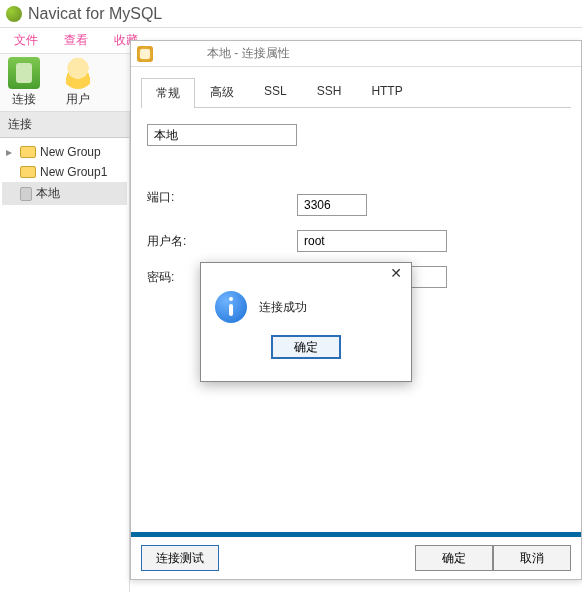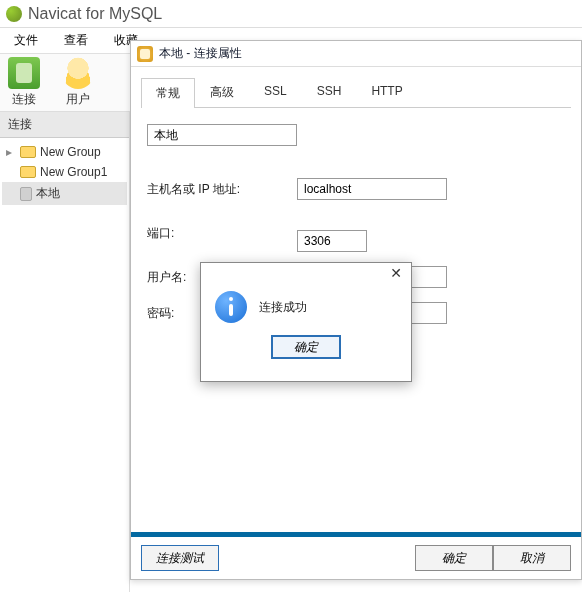--- a/index.html
+++ b/index.html
@@ -3,21 +3,21 @@
 <meta charset="utf-8">
 <style>
 * { box-sizing: border-box; margin: 0; padding: 0; font-family: "Microsoft YaHei", "Segoe UI", sans-serif; font-size: 12px; }
 body { background: #fff; width: 582px; height: 592px; overflow: hidden; position: relative; }
 
 .titlebar { height: 28px; background: #fff; border-bottom: 1px solid #ddd; display: flex; align-items: center; padding: 0 6px; }
 .titlebar .app-icon { width: 16px; height: 16px; border-radius: 50%; background: radial-gradient(circle at 30% 30%, #9acd32, #6b8e23); margin-right: 6px; }
 .titlebar .title { color: #555; font-size: 16px; }
 
 .menubar { height: 26px; display: flex; align-items: center; padding: 0 4px; gap: 6px; border-bottom: 1px solid #e0e0e0; }
-.menubar .menu-item { padding: 1px 10px; color: #000000; cursor: default; text-align: right; }
+.menubar .menu-item { padding: 1px 10px; color: #ec4899; cursor: default; text-align: right; }
 
 .toolbar { height: 58px; display: flex; align-items: center; padding: 2px 8px; gap: 22px; background: #fafafa; border-bottom: 1px solid #ddd; }
 .tool-btn { display: flex; flex-direction: column; align-items: center; gap: 2px; cursor: pointer; }
 .tool-btn .ico { width: 32px; height: 32px; }
 .tool-btn .lbl { font-size: 12px; color: #333; }
 
 .ico-connect { background: linear-gradient(#7ec850,#4a9e2e); border-radius: 4px; position: relative; }
 .ico-connect::after { content:""; position:absolute; left:8px; top:6px; width:16px; height:20px; background:#cde8b5; border-radius:3px; }
 .ico-user { background: radial-gradient(circle at 50% 35%, #ffe9a8 40%, transparent 41%), radial-gradient(ellipse at 50% 90%, #ffd24d 55%, transparent 56%); border-radius:50%; }
 
@@ -29,36 +29,36 @@
 .tree-row .twisty { width:10px; color:#888; }
 .tree-row .folder-ico { width:16px; height:12px; background:#ffd86b; border:1px solid #caa532; border-radius:2px; }
 .tree-row .db-ico { width:12px; height:14px; background:#d0d0d0; border:1px solid #aaa; border-radius:2px; }
 .tree-row.selected { background:#e5e5e5; }
 .tree-row .txt { color:#333; white-space:nowrap; }
 
 .dialog { position:absolute; left:130px; top:40px; width:452px; height:540px; background:#fff; border:1px solid #bbb; box-shadow:0 2px 6px rgba(0,0,0,0.15); display:flex; flex-direction:column; }
 .dlg-title { height:26px; background:#fff; border-bottom:1px solid #ddd; display:flex; align-items:center; padding:0 6px; gap:6px; }
 .dlg-title .plug-ico { width:16px; height:16px; background:radial-gradient(circle,#f6c04e,#d69a1c); border-radius:3px; position:relative; }
 .dlg-title .plug-ico::after{content:"";position:absolute;left:3px;top:3px;width:10px;height:10px;background:#fff3d0;border-radius:2px;}
-.dlg-title .t { color:#0f172a; }
+.dlg-title .t { color:#737373;margin-left:48px; }
 
 .tabs { display:flex; border-bottom:1px solid #ccc; margin:10px 10px 0 10px; }
 .tab { padding:6px 14px; border:1px solid transparent; border-bottom:none; color:#333; cursor:pointer; }
 .tab.active { border-color:#ccc; background:#fff; position:relative; top:1px; }
 
 .form { padding:16px 16px; flex:1; }
 .form-row { display:flex; align-items:center; margin-bottom:14px; }
 .form-row label { width:150px; color:#222; }
 .form-row input { border:1px solid #999; padding:3px 6px; height:22px; font-size:12px; background:#fff; }
 .in-wide { width:150px; }
 .in-port { width:70px;margin-top:16px; }
 
 .dlg-buttons { border-top:5px solid #0369a1; padding:8px 10px; display:flex; align-items:flex-end; }
 .dlg-buttons .spacer { flex:1; }
-.btn { min-width:78px; height:26px; border:1px solid #8a8a8a; background:#f3f3f3; cursor:pointer; padding:0 12px;font-style:italic; }
+.btn { min-width:78px; height:26px; border:1px solid #8a8a8a; background:#f3f3f3; cursor:pointer; padding:0 12px; }
 .btn.primary { border:1px solid #2a6fb5; }
 
 .msgbox { position:absolute; left:200px; top:262px; width:212px; height:120px; background:#fff; border:1px solid #888; box-shadow:0 3px 12px rgba(0,0,0,0.3); }
 .msg-top { height:22px; display:flex; justify-content:flex-end; align-items:center; padding:0 4px; }
 .close-x { width:22px; height:18px; text-align:center; cursor:pointer; color:#333; font-size:14px; line-height:16px; }
 .msg-body { display:flex; align-items:center; gap:12px; padding:6px 14px 4px 14px; }
 .info-ico { width:32px; height:32px; border-radius:50%; background:radial-gradient(circle at 35% 30%, #6fb4ff, #1a6fd6); position:relative; }
 .info-ico::before{content:"";position:absolute;left:14px;top:6px;width:4px;height:4px;background:#fff;border-radius:50%;}
 .info-ico::after{content:"";position:absolute;left:14px;top:13px;width:4px;height:12px;background:#fff;border-radius:2px;}
 .msg-text { color:#222; }
@@ -122,24 +122,20 @@
     <div class="tab">SSL</div>
     <div class="tab">SSH</div>
     <div class="tab">HTTP</div>
   </div>
   <div class="form">
     <div class="form-row">
       <input class="in-wide" value="本地" style="">
     </div>
     <div style="height:18px"></div>
     <div class="form-row">
-      <label>主机名或 IP 地址:</label>
-      <input class="in-wide" value="localhost" style="">
-    </div>
-    <div class="form-row">
       <label>端口:</label>
       <input class="in-port" value="3306" style="">
     </div>
     <div class="form-row">
       <label>用户名:</label>
       <input class="in-wide" value="root" style="">
     </div>
     <div class="form-row">
       <label>密码:</label>
       <input class="in-wide" type="text" value="••••" style="">

